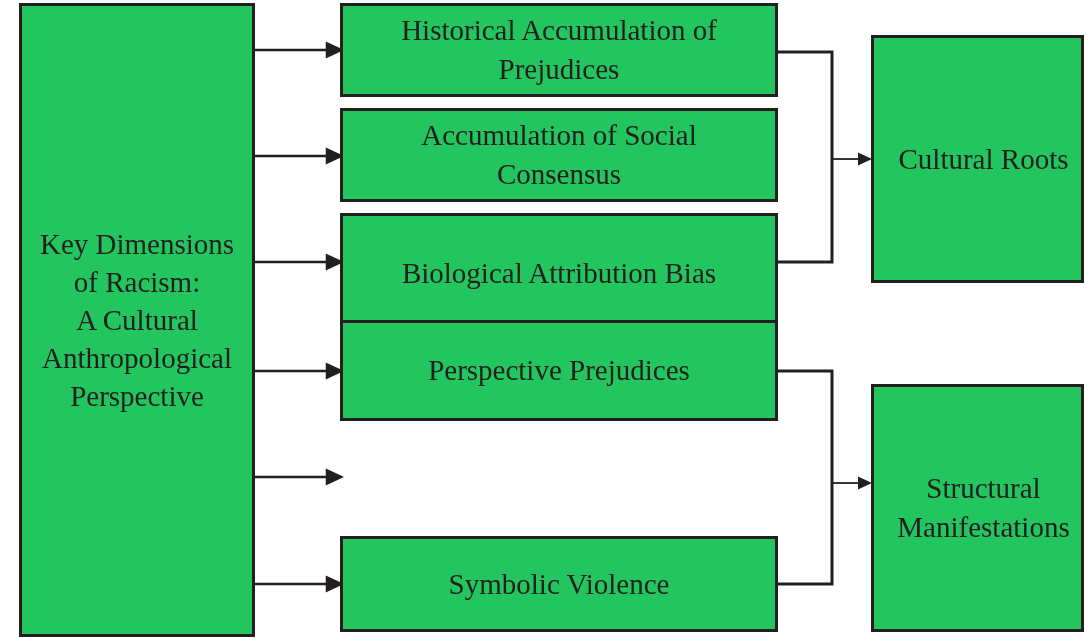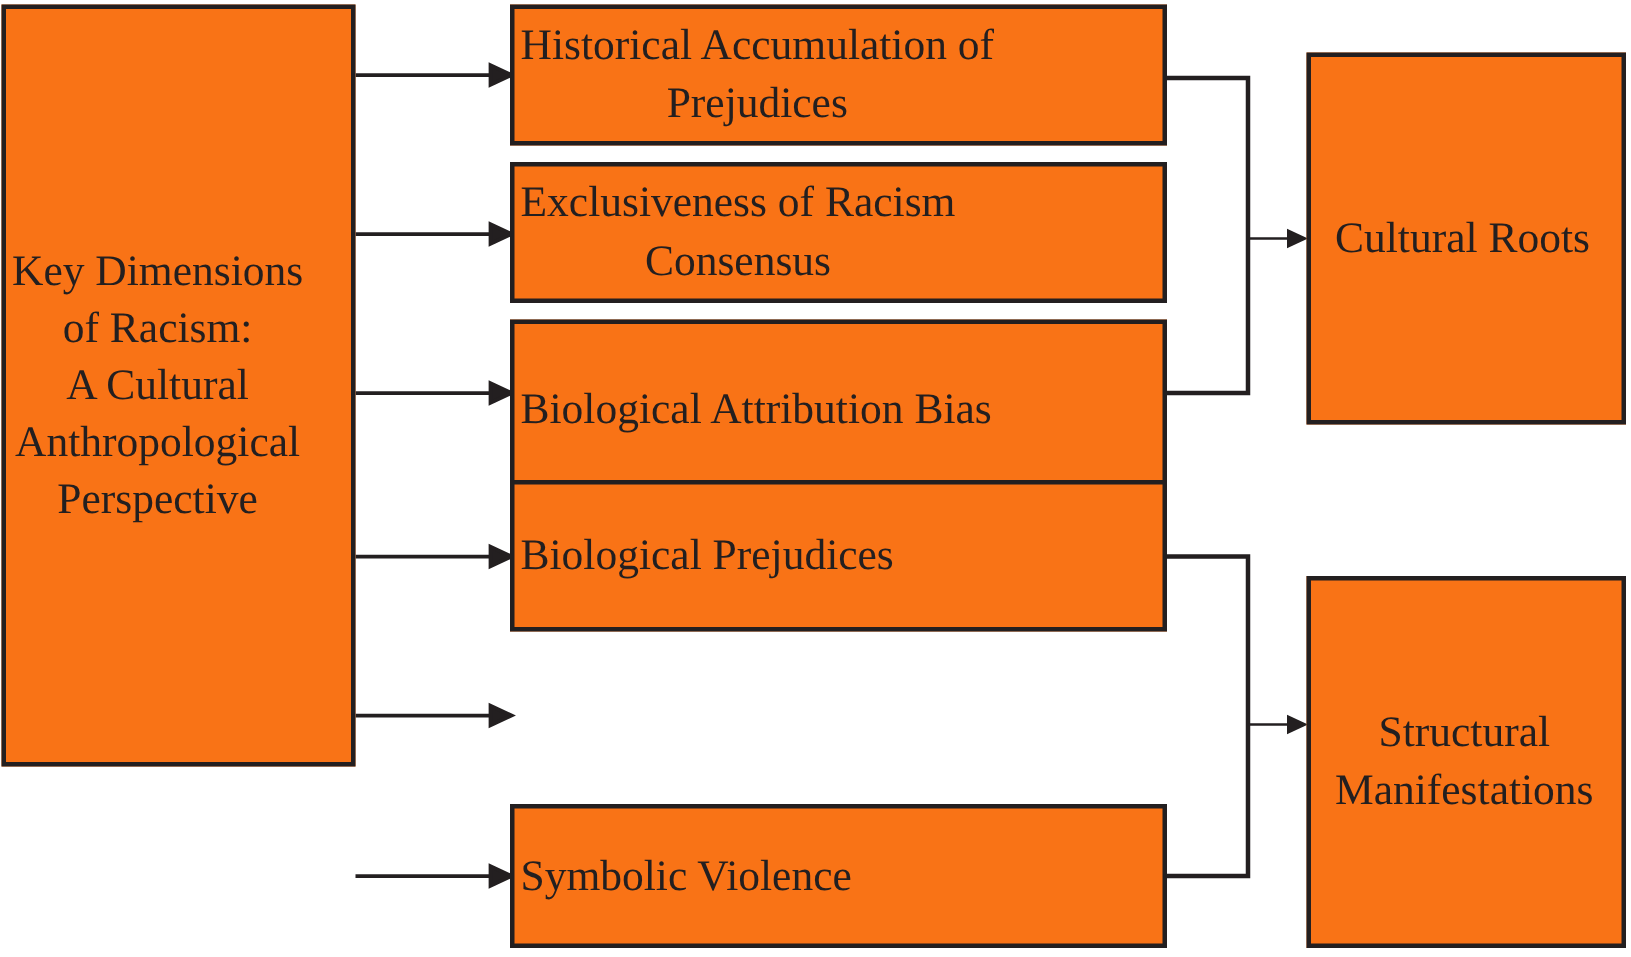--- a/index.html
+++ b/index.html
@@ -20,33 +20,34 @@
     position: absolute;
     left: 0;
     top: 0;
     width: 1087px;
     height: 638px;
   }
   .box {
     position: absolute;
     box-sizing: border-box;
     border: 3px solid #231f20;
-    background: #f97316;
+    background: #22c55e;
     display: flex;
     align-items: center;
+    justify-content: center;
     text-align: center;
     font-size: 29px;
   }
   .box .label {
     white-space: pre-line;
     line-height: 39px;
     padding: 0 4px;
   }
   
-  .box.source { left: 1px; top: 3px; width: 236px; height: 508px; }
+  .box.source { left: 19px; top: 3px; width: 236px; height: 634px; }
   .box.source .label { line-height: 38px; }
   
   .box.dim { left: 340px; width: 438px; }
   .box.dim1 { top: 3px;   height: 94px;  }
   .box.dim2 { top: 108px; height: 94px;  }
   .box.dim3 { top: 213px; height: 121px;  }
   .box.dim4 { top: 320px; height: 101px; }
   .box.dim5 { top: 429px; height: 96px;  }
   .box.dim6 { top: 536px; height: 96px;  }
   
@@ -91,28 +92,28 @@
 A Cultural
 Anthropological
 Perspective</span>
   </div>
 
   <div class="box dim dim1">
     <span class="label">Historical Accumulation of
 Prejudices</span>
   </div>
   <div class="box dim dim2">
-    <span class="label">Exclusiveness of Racism
+    <span class="label">Accumulation of Social
 Consensus</span>
   </div>
   <div class="box dim dim3">
     <span class="label">Biological Attribution Bias</span>
   </div>
   <div class="box dim dim4">
-    <span class="label">Biological Prejudices</span>
+    <span class="label">Perspective Prejudices</span>
   </div>
   <div class="box dim dim6">
     <span class="label">Symbolic Violence</span>
   </div>
 
   <div class="box group group1">
     <span class="label">Cultural Roots</span>
   </div>
   <div class="box group group2">
     <span class="label">Structural

